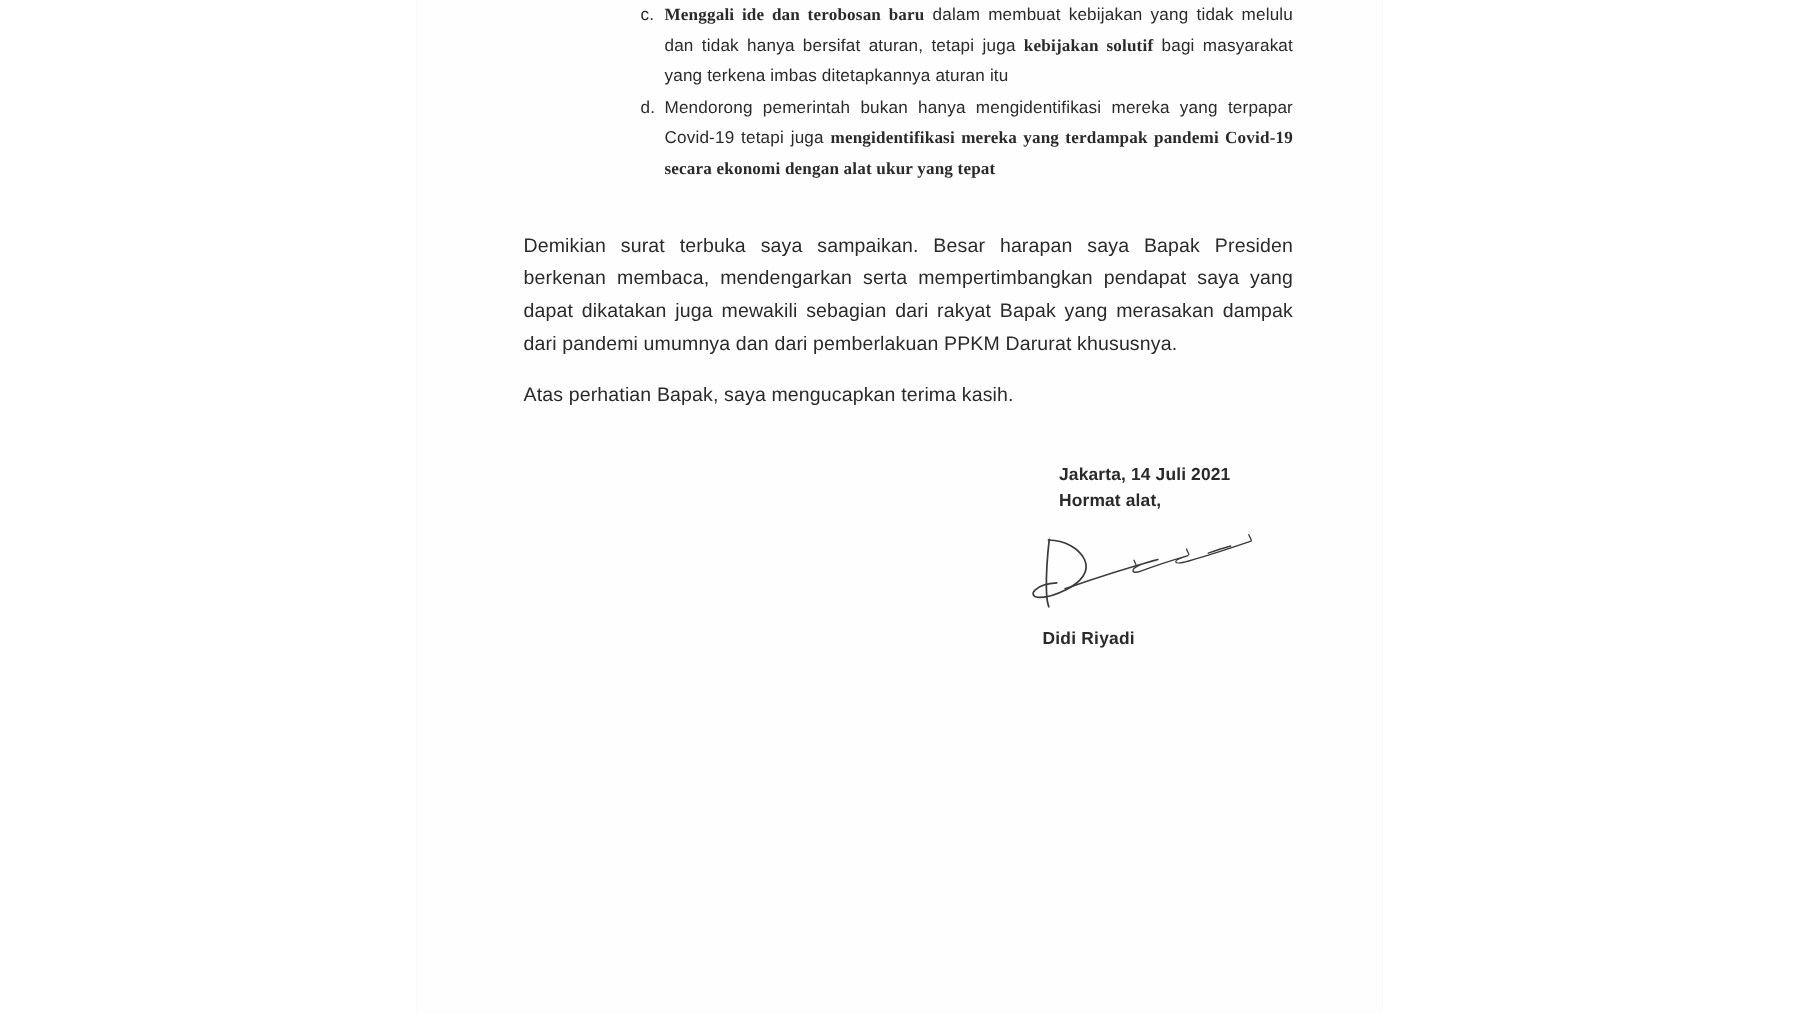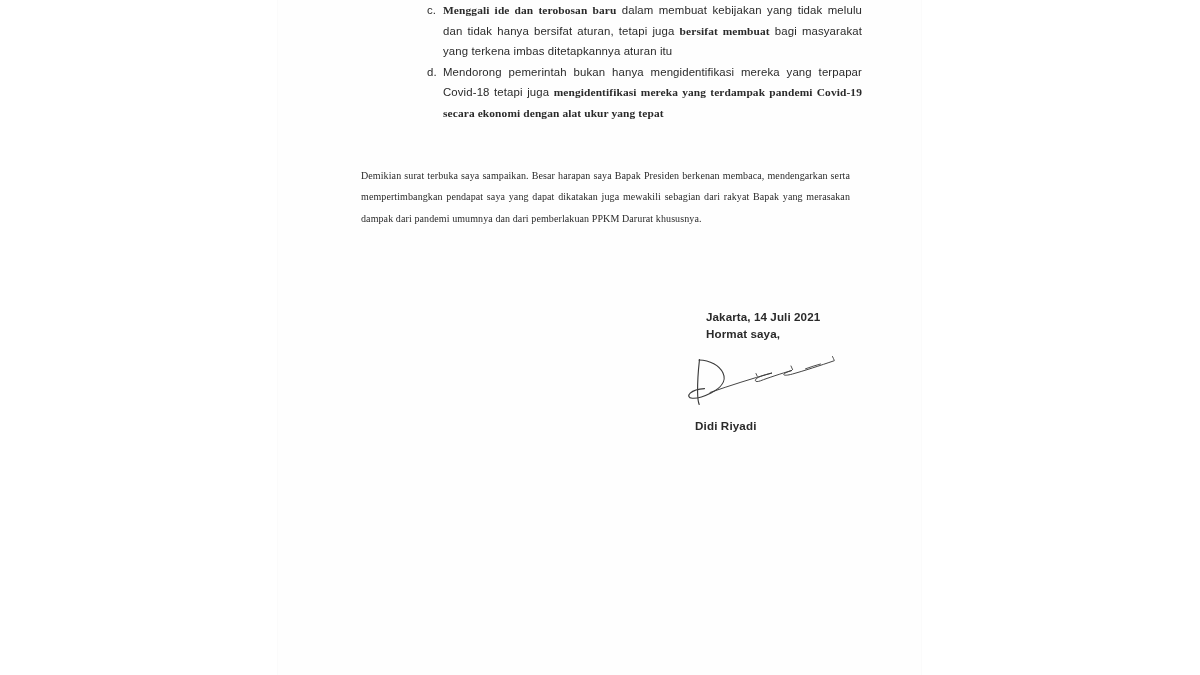--- a/index.html
+++ b/index.html
@@ -60,25 +60,24 @@
     left: 78px;  
     top: 0;
     font-size: 11.4px;
     line-height: 20.6px;
     letter-spacing: 0.12px;
   }
 
   .para {
     text-align: justify;
     text-justify: inter-word;
-    font-size: 10px;
+    font-size: 13px;
     line-height: 21.8px;
     letter-spacing: 0.1px;
-    margin: 12px;
-    font-family: Liberation Serif, serif;
+    margin: 0;
   }
 
   b, .b { font-weight: bold; font-family: Liberation Serif, serif; }
 
   
   .gap-after-list { height: 29px; }
   .gap-after-para { height: 12px; }
 
   
   .sign-block {
@@ -118,41 +117,42 @@
 <body>
 
 <div class="viewport">
   <div class="page-sheet">
 
     <div class="doc-body">
 
       <ul class="list-block">
 
         <li class="list-item">
-          <span class="list-marker">c.</span><span class="b">Menggali ide dan terobosan baru</span><span> dalam membuat kebijakan yang tidak melulu dan tidak hanya bersifat aturan, tetapi juga </span><span class="b">bersifat membuat</span><span> bagi masyarakat yang terkena imbas ditetapkannya aturan itu</span>
+          <span class="list-marker">c.</span><span class="b">Menggali ide dan terobosan baru</span><span> dalam membuat kebijakan yang tidak melulu dan tidak hanya bersifat aturan, tetapi juga </span><span class="b">kebijakan solutif</span><span> bagi masyarakat yang terkena imbas ditetapkannya aturan itu</span>
         </li>
 
         <li class="list-item">
-          <span class="list-marker">d.</span><span>Mendorong pemerintah bukan hanya mengidentifikasi mereka yang terpapar Covid-18 tetapi juga </span><span class="b">mengidentifikasi mereka yang terdampak pandemi Covid-19 secara ekonomi dengan alat ukur yang tepat</span>
+          <span class="list-marker">d.</span><span>Mendorong pemerintah bukan hanya mengidentifikasi mereka yang terpapar Covid-19 tetapi juga </span><span class="b">mengidentifikasi mereka yang terdampak pandemi Covid-19 secara ekonomi dengan alat ukur yang tepat</span>
         </li>
 
       </ul>
 
       <div class="gap-after-list"></div>
 
       <p class="para">Demikian surat terbuka saya sampaikan. Besar harapan saya Bapak Presiden berkenan membaca, mendengarkan serta mempertimbangkan pendapat saya yang dapat dikatakan juga mewakili sebagian dari rakyat Bapak yang merasakan dampak dari pandemi umumnya dan dari pemberlakuan PPKM Darurat khususnya.</p>
 
       <div class="gap-after-para"></div>
 
+      <p class="para">Atas perhatian Bapak, saya mengucapkan terima kasih.</p>
 
     </div>
 
     <div class="sign-block">
       <div class="sign-line">Jakarta, 14 Juli 2021</div>
-      <div class="sign-line">Hormat saya,</div>
+      <div class="sign-line">Hormat alat,</div>
     </div>
 
     <svg class="signature-art" viewBox="0 0 160 62">
       <g fill="none" stroke="#3b3b3b" stroke-linecap="round" stroke-linejoin="round">
 
         <path d="M13.5 7.5 C12.2 19, 11.4 30, 11.6 40.5 C11.7 46, 12.2 50, 13.2 52.5" stroke-width="1.15"></path>
 
         <path d="M13.0 8.0 C24 8.2, 33.5 13.5, 37.0 21.0 C40.6 28.8, 35.0 36.0, 25.0 41.0
                  C18.0 44.5, 10.5 46.6, 6.2 46.2 C2.6 45.9, 1.6 43.6, 4.2 41.2
                  C7.0 38.6, 12.5 36.9, 18.5 36.6" stroke-width="1.15"></path>

